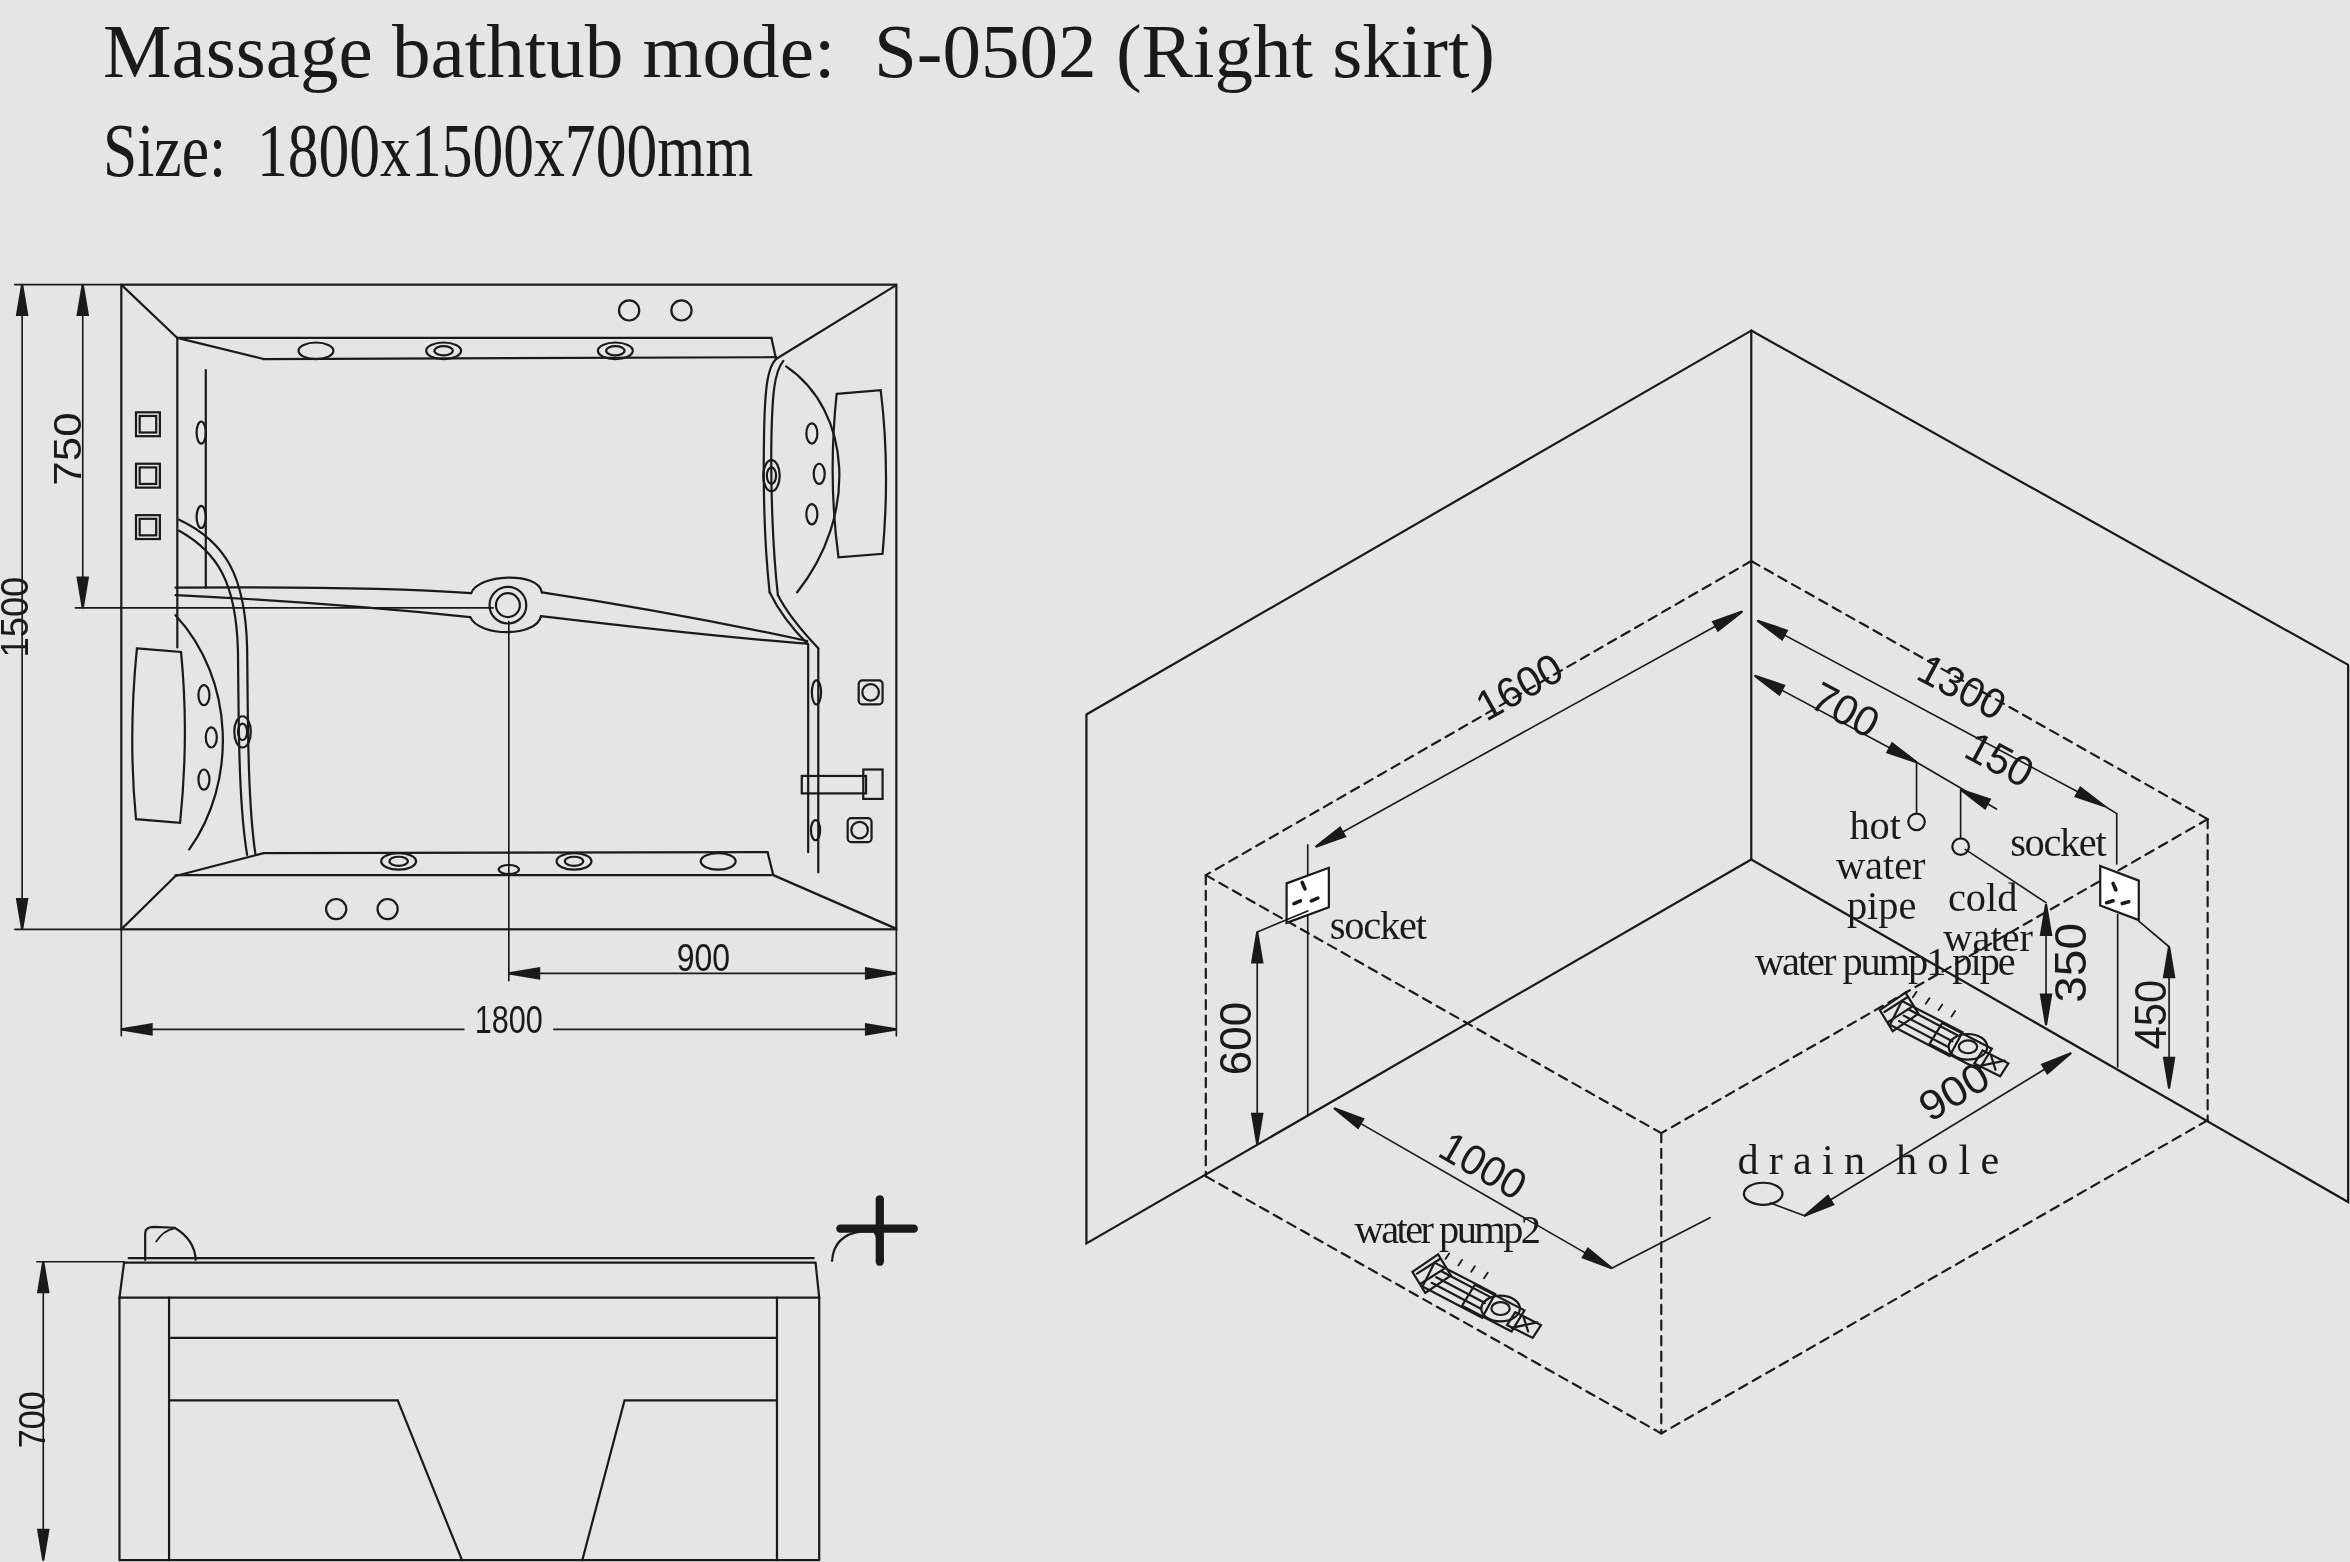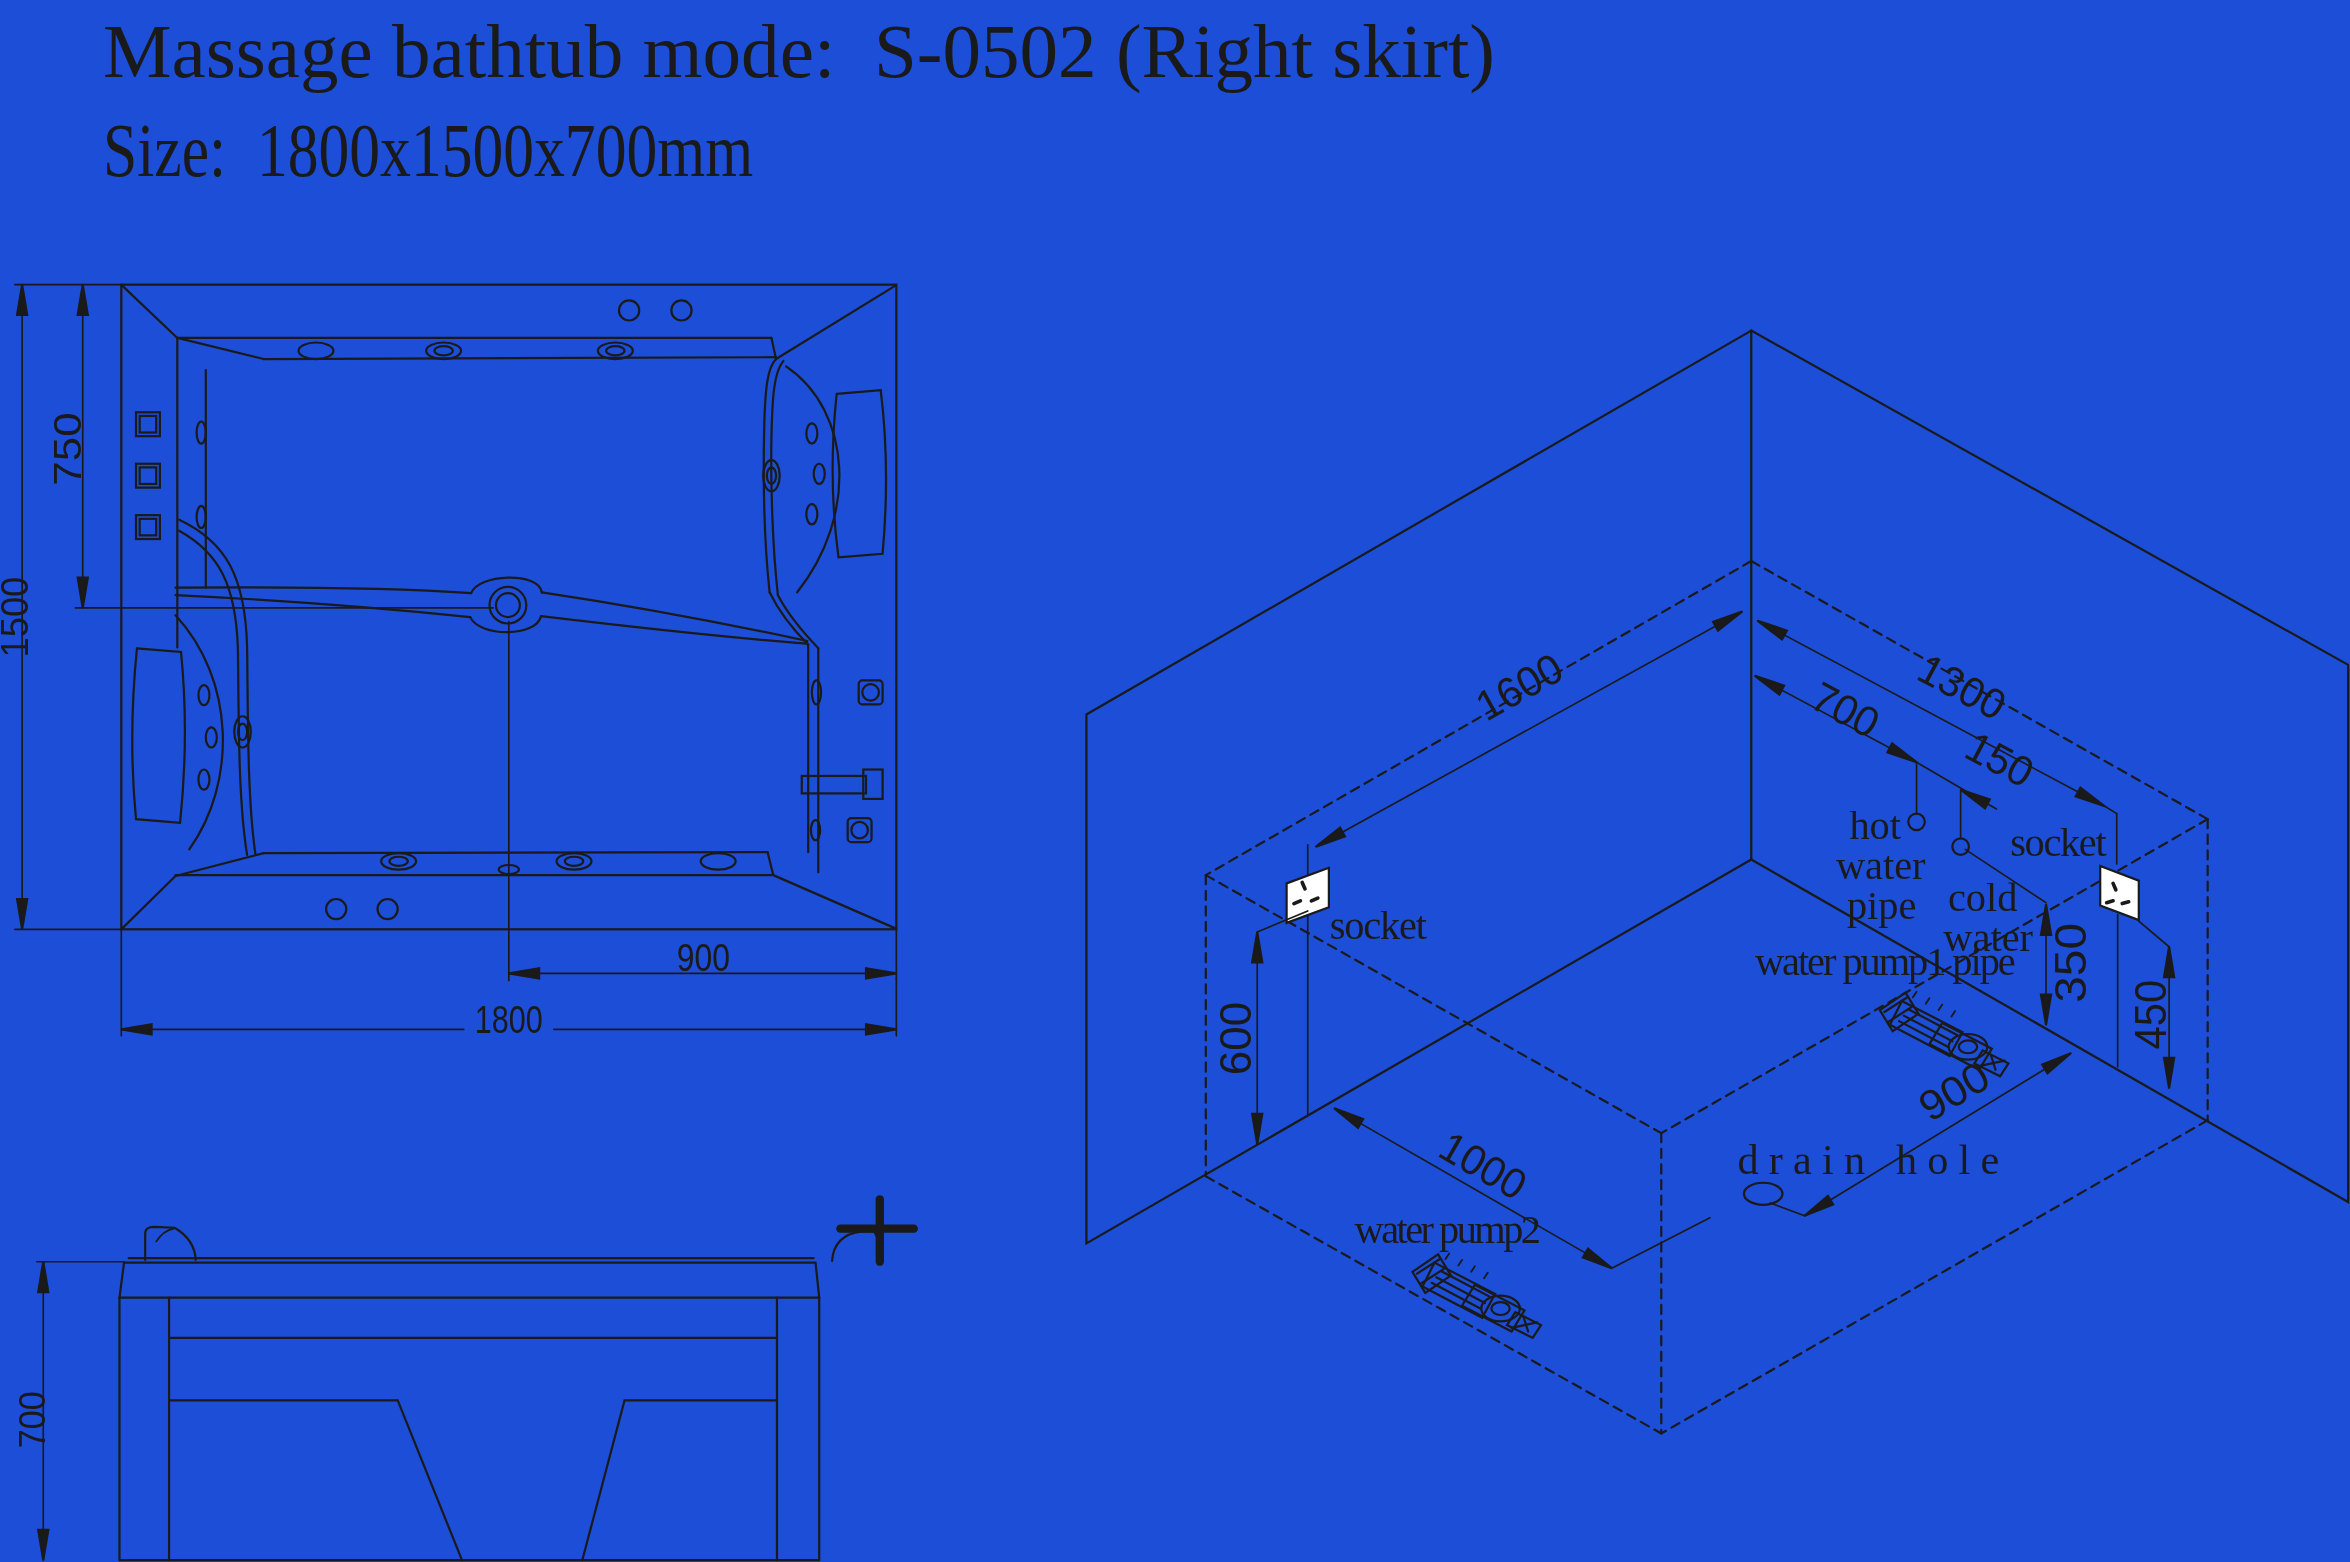--- a/index.html
+++ b/index.html
@@ -1,16 +1,16 @@
 <!DOCTYPE html>
 <html style="font-size:14.7px"><head>
 <meta charset="utf-8">
 <style>
   html,body{margin:0;padding:0;background:#ffffff;}
-  #page{width:2351px;height:1562px;position:relative;background:#1d4ed8;overflow:hidden;}
+  #page{width:2351px;height:1562px;position:relative;background:#e5e5e5;overflow:hidden;}
   svg{position:absolute;left:0;top:0;}
   text{font-family:"Liberation Sans",sans-serif;fill:#1a1a1a;}
   .ser{font-family:"Liberation Serif",serif;}
 </style>
 </head>
 <body>
 <div id="page">
 <svg width="2351" height="1562" viewBox="0 0 2560 1701">
 <defs>
 

